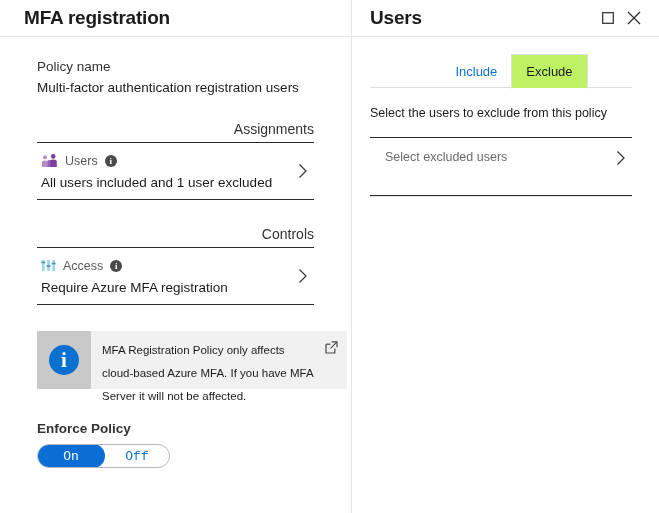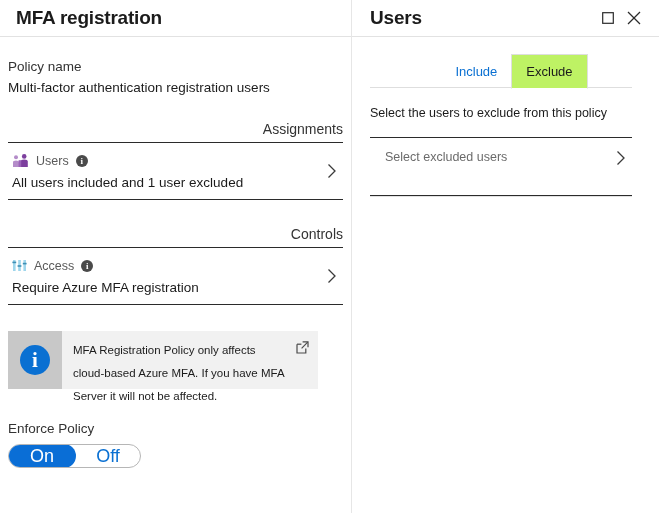--- a/index.html
+++ b/index.html
@@ -27,36 +27,36 @@
     position: relative;
     background: #ffffff;
     border-right: 1px solid #e6e6e6;
     flex: 0 0 352px;
   }
 
   .panel-header {
     height: 36px;
     display: flex;
     align-items: center;
-    padding: 0 16px;
+    padding: 0 24px;
   }
   .panel-title {
     font-size: 19px;
     font-weight: 600;
     letter-spacing: -0.2px;
     color: #1b1b1b;
   }
   .header-rule {
     height: 1px;
     background: #e2e2e2;
     margin: 0 0 0 0;
     width: 100%;
   }
 
-  .left-body { padding: 0 8px; }
+  .left-body { padding: 0 37px; }
 
   .field-label {
     font-size: 13.5px;
     color: #333;
     margin-top: 22px;
   }
   .field-value {
     font-size: 13.5px;
     color: #1b1b1b;
     margin-top: 6px;
@@ -171,38 +171,40 @@
     top: 9px; right: 9px;
     width: 13px; height: 13px;
     cursor: pointer;
   }
 
   
   .toggle-label {
     font-size: 13.5px;
     color: #333;
     margin-top: 32px;
+    font-weight: bold;
   }
   .toggle {
     margin-top: 8px;
     width: 133px;
     height: 24px;
     border: 1px solid #b6b6b6;
     border-radius: 12px;
     display: flex;
     overflow: hidden;
     background: #fff;
     cursor: pointer;
   }
   .toggle-opt {
     flex: 1 1 50%;
     display: flex; align-items: center; justify-content: center;
-    font-size: 18px;
+    font-size: 13px;
     color: #0a70d2;
     height: 100%;
+    font-family: Liberation Mono, monospace;
   }
   .toggle-opt.on {
     background: #0a6ed6;
     color: #ffffff;
     border-radius: 12px;
     margin: -1px 0 -1px -1px;
     height: 24px;
     flex: 0 0 68px;
   }
 

